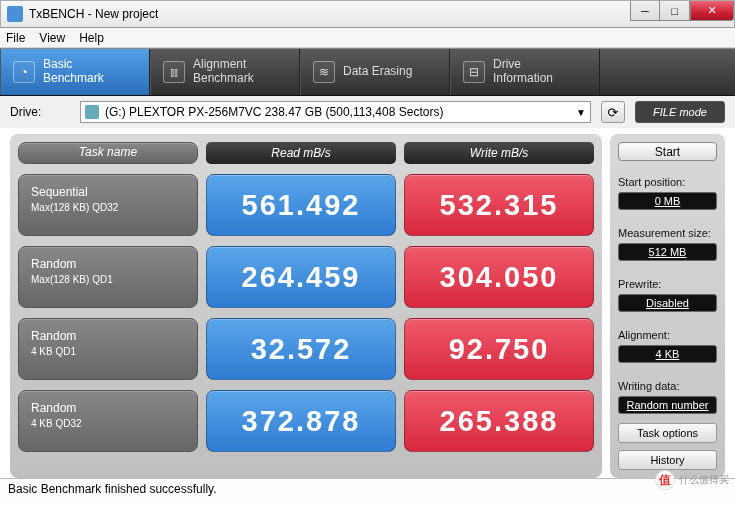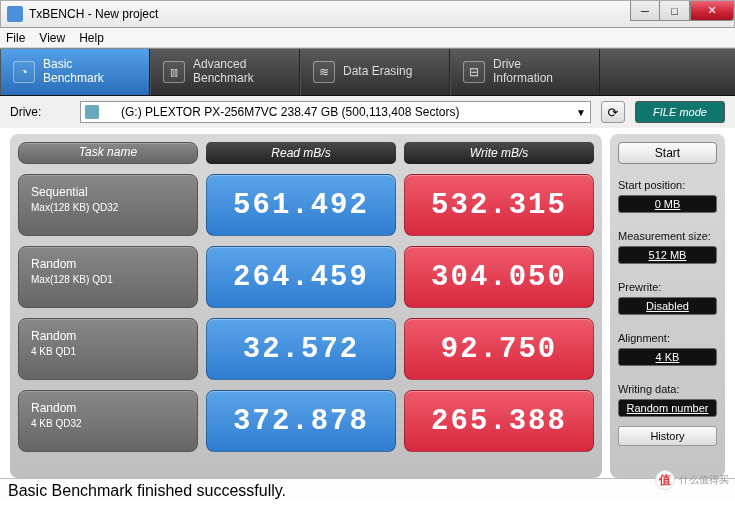--- a/index.html
+++ b/index.html
@@ -16,46 +16,46 @@
 .menubar span { cursor: default; }
 
 .tabs { height: 48px; background: linear-gradient(#5a5a5a,#2f2f2f); display: flex; border-top: 1px solid #888; border-bottom: 1px solid #111; }
 .tab { flex: 1; max-width: 150px; display: flex; align-items: center; gap: 8px; padding: 0 12px; color: #ddd; font-size: 12px; border-right: 1px solid #222; border-left: 1px solid #555; cursor: pointer; }
 .tab.active { background: linear-gradient(#53a0e8,#2a6db8); color: #fff; }
 .tab-icon { width: 22px; height: 22px; border: 1px solid rgba(255,255,255,.4); border-radius: 3px; display: flex; align-items: center; justify-content: center; font-size: 12px; background: rgba(255,255,255,.05); }
 .tab-text { line-height: 1.15; }
 
 .drive-row { height: 32px; display: flex; align-items: center; padding: 4px 10px; gap: 10px; font-size: 12px; background: #f0f0f0; justify-content: flex-end; }
 .drive-row label { width: 60px; }
-.drive-select { flex: 1; height: 22px; font-size: 12px; border: 1px solid #999; background: #fff; padding: 0 4px; display: flex; align-items: center; gap: 22px; }
+.drive-select { flex: 1; height: 22px; font-size: 12px; border: 1px solid #999; background: #fff; padding: 0 4px; display: flex; align-items: center; gap: 6px; }
 .drive-select .hdd-icon { width: 14px; height: 14px; background: #6ab; border-radius: 2px; }
 .drive-select .arrow { margin-left: auto; font-size: 10px; }
 .refresh-btn { width: 24px; height: 22px; border: 1px solid #999; background: linear-gradient(#fafafa,#ddd); border-radius: 3px; display: flex; align-items: center; justify-content: center; font-size: 13px; }
-.filemode-btn { width: 90px; height: 22px; background: #0f766e; color: #fff; font-size: 11px; border: 1px solid #555; border-radius: 3px; text-align: center; line-height: 20px; font-style: italic; }
+.filemode-btn { width: 90px; height: 22px; background: #404040; color: #fff; font-size: 11px; border: 1px solid #555; border-radius: 3px; text-align: center; line-height: 20px; font-style: italic; }
 
 .main-area { display: flex; height: 350px; padding: 6px 10px 0 10px; gap: 8px; }
 .left-col { flex: 1; background: linear-gradient(#d8d8d8,#bfbfbf); border-radius: 8px; padding: 8px; display: flex; flex-direction: column; gap: 10px; }
 .headers { display: flex; gap: 8px; height: 22px; }
 .hdr { flex: 1; background: linear-gradient(#4a4a4a,#222); color: #fff; font-style: italic; font-size: 12px; border-radius: 5px; display: flex; align-items: center; justify-content: center; }
 .hdr.task { flex: 0 0 180px; }
 
 .bench-row { display: flex; gap: 8px; height: 62px; }
 .task { flex: 0 0 180px; background: linear-gradient(#888,#666); color: #fff; border-radius: 8px; padding: 10px 12px; font-size: 12px; line-height: 1.3; border: 1px solid #555; box-shadow: inset 0 1px 0 rgba(255,255,255,.2); }
 .task .ln2 { font-size: 10px; }
-.val { flex: 1; border-radius: 8px; color: #fff; font-size: 29px; font-weight: bold; display: flex; align-items: center; justify-content: center; letter-spacing: 2px; font-family: Liberation Mono, monospace; border: 1px solid rgba(0,0,0,.3); box-shadow: inset 0 1px 0 rgba(255,255,255,.3); }
+.val { flex: 1; border-radius: 8px; color: #fff; font-size: 29px; font-weight: bold; display: flex; align-items: center; justify-content: center; letter-spacing: 2px; font-family: Liberation Sans, sans-serif; border: 1px solid rgba(0,0,0,.3); box-shadow: inset 0 1px 0 rgba(255,255,255,.3); }
 .val.read { background: linear-gradient(#5aa5ea,#2f7cd1); }
 .val.write { background: linear-gradient(#ef5a6a,#d8283f); }
 
 .right-col { width: 115px; background: linear-gradient(#d8d8d8,#c4c4c4); border-radius: 8px; padding: 8px 8px; display: flex; flex-direction: column; gap: 4px; font-size: 11px; }
 .start-btn { height: 22px; background: linear-gradient(#fdfdfd,#dedede); border: 1px solid #888; border-radius: 4px; font-size: 12px; display: flex; align-items: center; justify-content: center; }
 .rlabel { font-size: 11px; color: #111; margin-top: 11px; }
 .rval { height: 18px; background: #111; color: #fff; font-size: 11px; border: 1px solid #666; border-radius: 3px; text-align: center; line-height: 16px; margin-bottom: 2px; text-decoration: underline; }
 .opt-btn { height: 20px; background: linear-gradient(#fafafa,#ddd); border: 1px solid #999; border-radius: 3px; font-size: 11px; text-align: center; line-height: 18px; margin-top: 3px; }
 
-.status-bar { height: 22px; border-top: 1px solid #bbb; font-size: 16px; padding: 3px 8px; background: #fdfdfd; }
+.status-bar { height: 22px; border-top: 1px solid #bbb; font-size: 12px; padding: 3px 8px; background: #fdfdfd; }
 
 .watermark { position: absolute; right: 6px; bottom: 24px; font-size: 10px; color: #999; display: flex; align-items: center; gap: 4px; }
 .wm-ico { width: 20px; height: 20px; background: #fff; border: 1px solid #ddd; border-radius: 50%; display: flex; align-items: center; justify-content: center; color: #d33; font-weight: bold; font-size: 12px; }
 </style>
 </head>
 <body>
 
 <div class="titlebar">
   <span class="icon-app"></span>
   <span>TxBENCH - New project</span>
@@ -76,21 +76,21 @@
   <div class="tab active">
     <div class="tab-icon">◔</div>
     <div class="tab-text">
       <div>Basic</div>
       <div>Benchmark</div>
     </div>
   </div>
   <div class="tab">
     <div class="tab-icon">⫾⫾</div>
     <div class="tab-text">
-      <div>Advanced</div>
+      <div>Alignment</div>
       <div>Benchmark</div>
     </div>
   </div>
   <div class="tab">
     <div class="tab-icon">≋</div>
     <div class="tab-text">
       <div>Data Erasing</div>
     </div>
   </div>
   <div class="tab">
@@ -165,20 +165,21 @@
     <div class="rlabel">Start position:</div>
     <div class="rval">0 MB</div>
     <div class="rlabel">Measurement size:</div>
     <div class="rval">512 MB</div>
     <div class="rlabel">Prewrite:</div>
     <div class="rval">Disabled</div>
     <div class="rlabel">Alignment:</div>
     <div class="rval">4 KB</div>
     <div class="rlabel">Writing data:</div>
     <div class="rval">Random number</div>
+    <div class="opt-btn">Task options</div>
     <div class="opt-btn">History</div>
   </div>
 </div>
 
 <div class="status-bar">
   <span>Basic Benchmark finished successfully.</span>
 </div>
 
 <div class="watermark">
   <span class="wm-ico">值</span>

